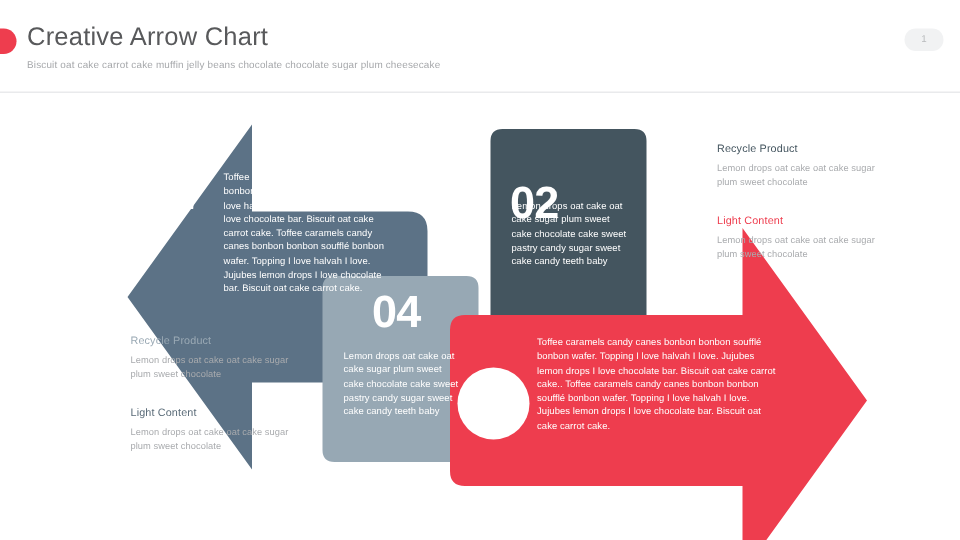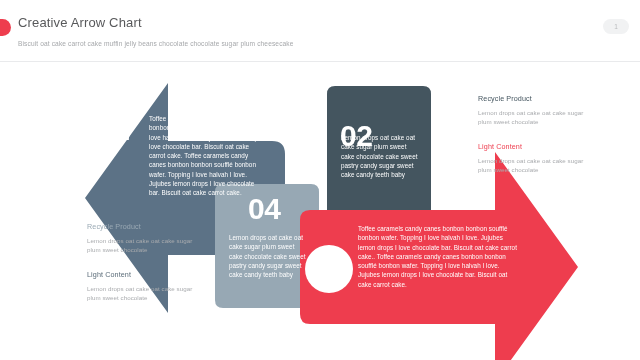--- a/index.html
+++ b/index.html
@@ -31,21 +31,21 @@
   #title-dot {
     position: absolute;
     left: -9px; top: 19px;
     width: 20px; height: 17px;
     background: #ee3d4e;
     border-radius: 10px;
   }
   #page-title {
     position: absolute;
     left: 18px; top: 15px;
-    font-size: 13px;
+    font-size: 17px;
     font-weight: 400;
     color: #58595b;
     letter-spacing: 0.15px;
     white-space: nowrap;
   }
   #page-subtitle {
     position: absolute;
     left: 18px; top: 40px;
     font-size: 6.6px;
     color: #a6a8ab;

